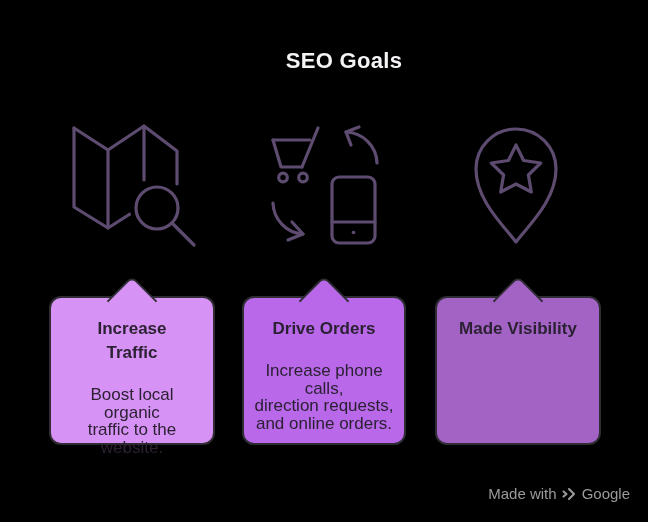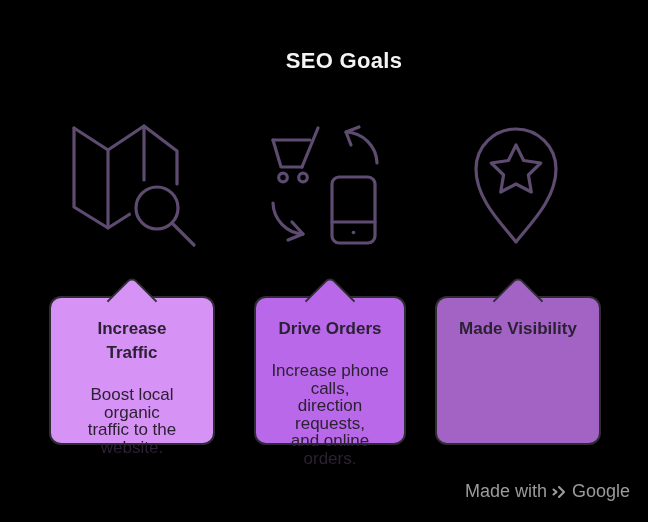--- a/index.html
+++ b/index.html
@@ -71,31 +71,31 @@
     margin: 0 0 21px 0;
   }
   .card .card-body {
     position: relative;
     color: var(--card-text, #2b2133);
     font-size: 17px;
     line-height: 17.6px;
     white-space: pre-line;
   }
   #card-0 { left: 49px;  width: 166px; }
-  #card-1 { left: 254px; width: 152px; }
+  #card-1 { left: 242px; width: 164px; }
   #card-2 { left: 435px; width: 166px; }
   .footer-badge {
     position: absolute;
     right: 18px;
     bottom: 20px;
     display: flex;
     align-items: center;
     gap: 5px;
     color: var(--footer-text, #9b9b9b);
-    font-size: 18px;
+    font-size: 15px;
   }
   .footer-badge .napkin-logo { display: inline-block; }
   .footer-badge .napkin-logo path {
     fill: none;
     stroke: var(--footer-text, #9b9b9b);
     stroke-width: 2.1;
     stroke-linecap: round;
     stroke-linejoin: round;
   }
 </style>

